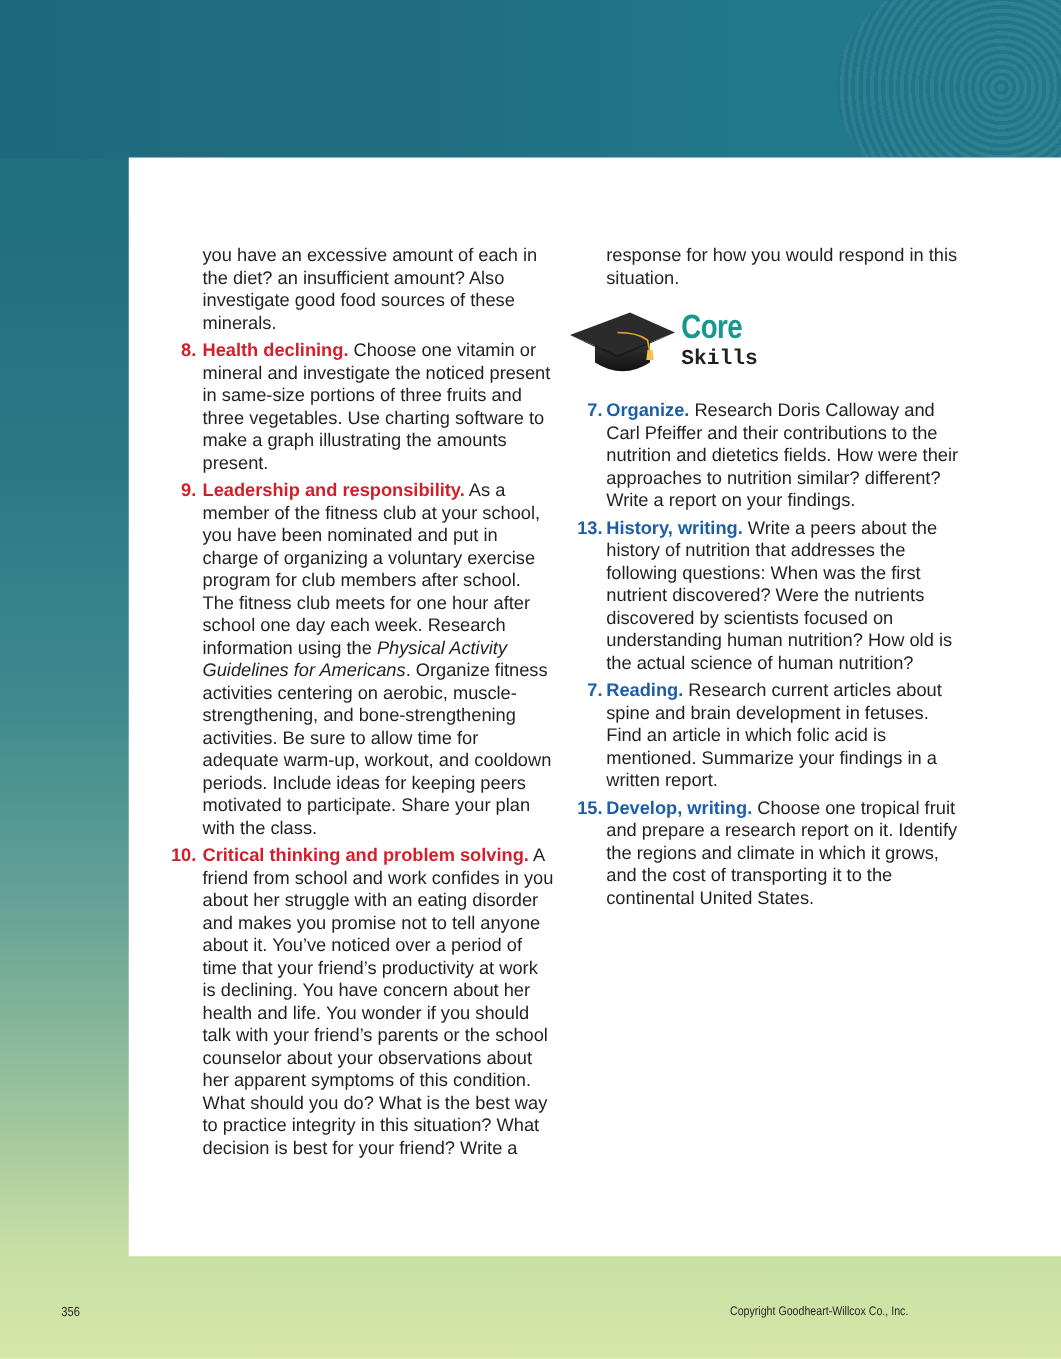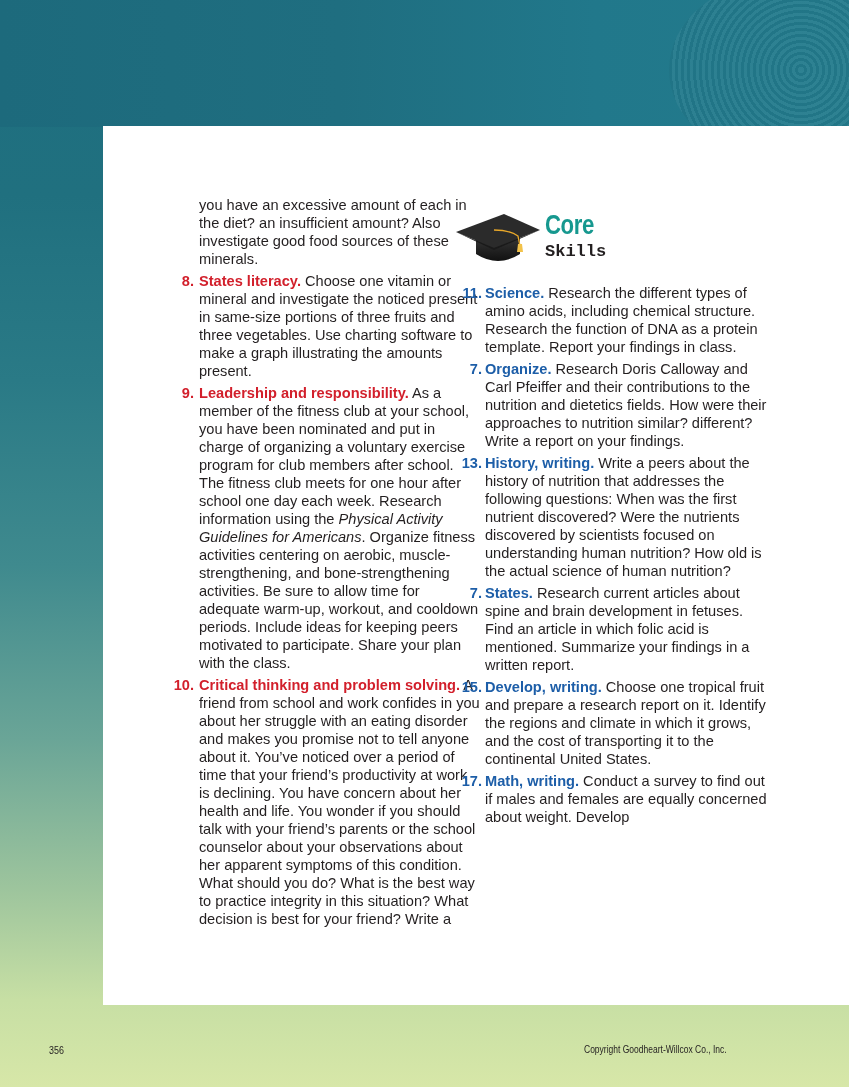--- a/index.html
+++ b/index.html
@@ -17,21 +17,21 @@
     border-radius:50%;
     background: repeating-radial-gradient(circle at 60% 50%, rgba(255,255,255,0.05) 0 3px, rgba(0,0,0,0.04) 3px 6px);
   }
   .page {
     position:absolute; left:103px; top:126px; width:746px; height:879px;
     background:#ffffff;
   }
   .col {
     position:absolute; top:196px; font-size:14.6px; line-height:18px; color:#231f20;
   }
-  .col-left { left:119px; width:340px;padding-left:21px; }
+  .col-left { left:103px; width:340px; }
   .col-right { left:440px; width:330px; }
   .cont { padding-left:59px; }
   .col-right .cont { padding-left:45px; }
   .item { position:relative; margin-top:4px; }
   .item .num {
     position:absolute; left:0; width:54px; text-align:right; font-weight:bold;
   }
   .col-right .item .num { width:42px; }
   .item .body { display:block; padding-left:59px; }
   .col-right .item .body { padding-left:45px; }
@@ -68,74 +68,67 @@
   <div class="ripple"></div>
 </div>
 
 <div class="page"></div>
 
 <div class="col col-left">
   <div class="cont">you have an excessive amount of each in the diet? an insufficient amount? Also investigate good food sources of these minerals.</div>
 
   <div class="item">
     <span class="num red">8.</span>
-    <span class="body"><span class="head red">States literacy.</span><span> Choose one vitamin or mineral and investigate the noticed present in same-size portions of three fruits and three vegetables. Use charting software to make a graph illustrating the amounts present.</span></span>
+    <span class="body"><span class="head red">Health declining.</span><span> Choose one vitamin or mineral and investigate the noticed present in same-size portions of three fruits and three vegetables. Use charting software to make a graph illustrating the amounts present.</span></span>
   </div>
 
   <div class="item">
     <span class="num red">9.</span>
     <span class="body"><span class="head red">Leadership and responsibility.</span><span> As a member of the fitness club at your school, you have been nominated and put in charge of organizing a voluntary exercise program for club members after school. The fitness club meets for one hour after school one day each week. Research information using the </span><i>Physical Activity Guidelines for Americans</i><span>. Organize fitness activities centering on aerobic, muscle-strengthening, and bone-strengthening activities. Be sure to allow time for adequate warm-up, workout, and cooldown periods. Include ideas for keeping peers motivated to participate. Share your plan with the class.</span></span>
   </div>
 
   <div class="item">
     <span class="num red">10.</span>
     <span class="body"><span class="head red">Critical thinking and problem solving.</span><span> A friend from school and work confides in you about her struggle with an eating disorder and makes you promise not to tell anyone about it. You’ve noticed over a period of time that your friend’s productivity at work is declining. You have concern about her health and life. You wonder if you should talk with your friend’s parents or the school counselor about your observations about her apparent symptoms of this condition. What should you do? What is the best way to practice integrity in this situation? What decision is best for your friend? Write a</span></span>
   </div>
 </div>
 
 <div class="col col-right">
+  <div class="cont">response for how you would respond in this situation.</div>
 
   <div class="core">
     <svg class="cap" viewBox="0 0 88 58">
       <defs>
         <linearGradient id="capg" x1="0" y1="0" x2="0" y2="1">
           <stop offset="0" stop-color="#3a3a3a"></stop>
           <stop offset="1" stop-color="#111"></stop>
         </linearGradient>
       </defs>
       <path d="M22 26 L22 46 Q44 60 66 46 L66 26 Z" fill="url(#capg)"></path>
       <path d="M2 24 L50 6 L86 22 L40 40 Z" fill="#2b2b2b"></path>
       <path d="M2 24 L40 40 L86 22 L40 42 Z" fill="#1a1a1a"></path>
       <path d="M40 22 Q56 22 64 28 L66 38" stroke="#e9a82a" stroke-width="1.3" fill="none"></path>
       <path d="M64 36 L68 36 L69 44 L63 44 Z" fill="#f2c24a"></path>
     </svg>
     <div class="core-title">Core</div>
     <div class="core-sub">Skills</div>
   </div>
 
   <div class="item">
-    <span class="num blue">11.</span>
-    <span class="body"><span class="head blue">Science.</span><span> Research the different types of amino acids, including chemical structure. Research the function of DNA as a protein template. Report your findings in class.</span></span>
-  </div>
-  <div class="item">
     <span class="num blue">7.</span>
     <span class="body"><span class="head blue">Organize.</span><span> Research Doris Calloway and Carl Pfeiffer and their contributions to the nutrition and dietetics fields. How were their approaches to nutrition similar? different? Write a report on your findings.</span></span>
   </div>
   <div class="item">
     <span class="num blue">13.</span>
     <span class="body"><span class="head blue">History, writing.</span><span> Write a peers about the history of nutrition that addresses the following questions: When was the first nutrient discovered? Were the nutrients discovered by scientists focused on understanding human nutrition? How old is the actual science of human nutrition?</span></span>
   </div>
   <div class="item">
     <span class="num blue">7.</span>
-    <span class="body"><span class="head blue">States.</span><span> Research current articles about spine and brain development in fetuses. Find an article in which folic acid is mentioned. Summarize your findings in a written report.</span></span>
+    <span class="body"><span class="head blue">Reading.</span><span> Research current articles about spine and brain development in fetuses. Find an article in which folic acid is mentioned. Summarize your findings in a written report.</span></span>
   </div>
   <div class="item">
     <span class="num blue">15.</span>
     <span class="body"><span class="head blue">Develop, writing.</span><span> Choose one tropical fruit and prepare a research report on it. Identify the regions and climate in which it grows, and the cost of transporting it to the continental United States.</span></span>
-  </div>
-  <div class="item">
-    <span class="num blue">17.</span>
-    <span class="body"><span class="head blue">Math, writing.</span><span> Conduct a survey to find out if males and females are equally concerned about weight. Develop</span></span>
   </div>
 </div>
 
 <div class="footer-num">356</div>
 <div class="footer-copy">Copyright Goodheart-Willcox Co., Inc.</div>
 
 </body></html>

